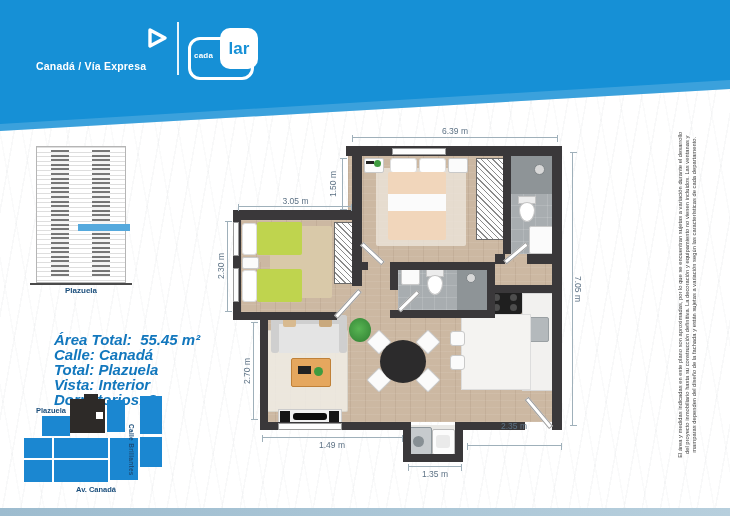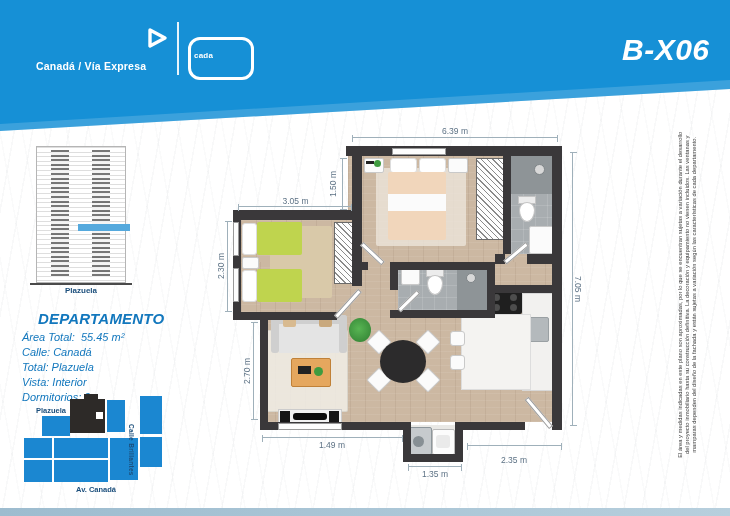--- a/index.html
+++ b/index.html
@@ -36,21 +36,21 @@
      background-image:repeating-linear-gradient(180deg,#dedede 0 1px,transparent 1px 4.6px);}
   .tower-col{position:absolute;top:3px;width:18px;height:127px;
      background:repeating-linear-gradient(180deg,#5f5f5f 0 2px,#f2f2f2 2px 4.6px);opacity:0.85;}
   .tower-highlight{position:absolute;left:78px;top:224px;width:52px;height:7px;background:#55a9dd;}
   .tower-baseline{position:absolute;left:30px;top:283px;width:102px;height:2px;background:#4a4a4a;}
   .tower-caption{position:absolute;left:36px;top:286px;width:90px;text-align:center;color:#1c4f7c;
      font-size:8px;font-weight:700;}
 
   
   .apt-title{position:absolute;left:38px;top:310px;color:#1277bd;font-size:15px;font-weight:800;font-style:italic;letter-spacing:0.2px;}
-  .apt-line{position:absolute;left:22px;color:#1277bd;font-size:11px;font-weight:400;font-style:italic;white-space:pre;}
+  .apt-line{position:absolute;left:54px;color:#1277bd;font-size:15px;font-weight:700;font-style:italic;white-space:pre;}
 
   
   .blk{position:absolute;background:#1b87d1;}
   .blk-dark{position:absolute;background:#2d2a28;}
   .map-label{position:absolute;color:#1c4f7c;font-size:7.5px;font-weight:700;white-space:nowrap;}
   .map-label-v{position:absolute;color:#1c4f7c;font-size:6.5px;font-weight:700;writing-mode:vertical-rl;letter-spacing:0.3px;}
 
   
   .wood{position:absolute;background:#ccb8a2;
      background-image:repeating-linear-gradient(90deg, rgba(90,60,40,0.08) 0 1px, transparent 1px 15px),
@@ -91,31 +91,30 @@
   <div class="header-accent"></div>
   <div class="play-icon">
     <svg width="22" height="22" viewBox="0 0 22 22">
         <polygon points="4,3 19,11 4,19" fill="none" stroke="#fff" stroke-width="3.4" stroke-linejoin="round"></polygon>
       </svg>
   </div>
   <div class="brand-tagline">Canadá / Vía Expresa</div>
   <div class="logo-divider"></div>
   <div class="lar-outline"></div>
   <div class="lar-grupo">cada</div>
-  <div class="unit-code">B-X06</div>
+  <div class="lar-box">lar</div>
 
   <div class="tower">
     <div class="tower-col" style="left:14px;"></div>
     <div class="tower-col" style="left:55px;"></div>
   </div>
   <div class="tower-highlight"></div>
   <div class="tower-baseline"></div>
   <div class="tower-caption">Plazuela</div>
 
-  <div class="apt-title">DEPARTAMENTO</div>
   <div class="apt-line" style="top:331px;">Área Total:  55.45 m²</div>
   <div class="apt-line" style="top:346px;">Calle: Canadá</div>
   <div class="apt-line" style="top:361px;">Total: Plazuela</div>
   <div class="apt-line" style="top:376px;">Vista: Interior</div>
   <div class="apt-line" style="top:391px;">Dormitorios: 2</div>
 
   <div class="blk" style="left:24px;top:438px;width:84px;height:44px;"></div>
   <div class="abs" style="left:52px;top:438px;width:2px;height:44px;background:#fff;"></div>
   <div class="abs" style="left:24px;top:458px;width:84px;height:2px;background:#fff;"></div>
   <div class="blk" style="left:42px;top:416px;width:28px;height:20px;"></div>
@@ -266,21 +265,21 @@
   <div class="dim-v" style="left:253px;top:322px;height:98px;"></div>
   <div class="dimlabel-v" style="left:225px;top:366px;transform:rotate(-90deg);">2.70 m</div>
 
   <div class="dim-h" style="left:262px;top:437px;width:141px;"></div>
   <div class="dimlabel" style="left:302px;top:440px;width:60px;">1.49 m</div>
 
   <div class="dim-h" style="left:408px;top:466px;width:54px;"></div>
   <div class="dimlabel" style="left:405px;top:469px;width:60px;">1.35 m</div>
 
   <div class="dim-h" style="left:467px;top:445px;width:95px;"></div>
-  <div class="dimlabel" style="left:484px;top:455px;width:60px;">2.35 m</div>
+  <div class="dimlabel" style="left:484px;top:421px;width:60px;">2.35 m</div>
 
   <div class="dim-v" style="left:572px;top:152px;height:274px;"></div>
   <div class="dimlabel-v" style="left:556px;top:284px;transform:rotate(90deg);">7.05 m</div>
 
   <div class="disclaimer">
     <div>El área y medidas indicadas en este plano son aproximadas, por lo que se encuentran sujetas a variación durante el desarrollo</div>
     <div>del proyecto inmobiliario hasta su construcción definitiva. La decoración y equipamiento no vienen incluidos. Las ventanas y</div>
     <div>mamparas dependen del diseño de la fachada y están sujetas a variación según las características de cada departamento.</div>
   </div>
   <div class="footer-bar"></div>

